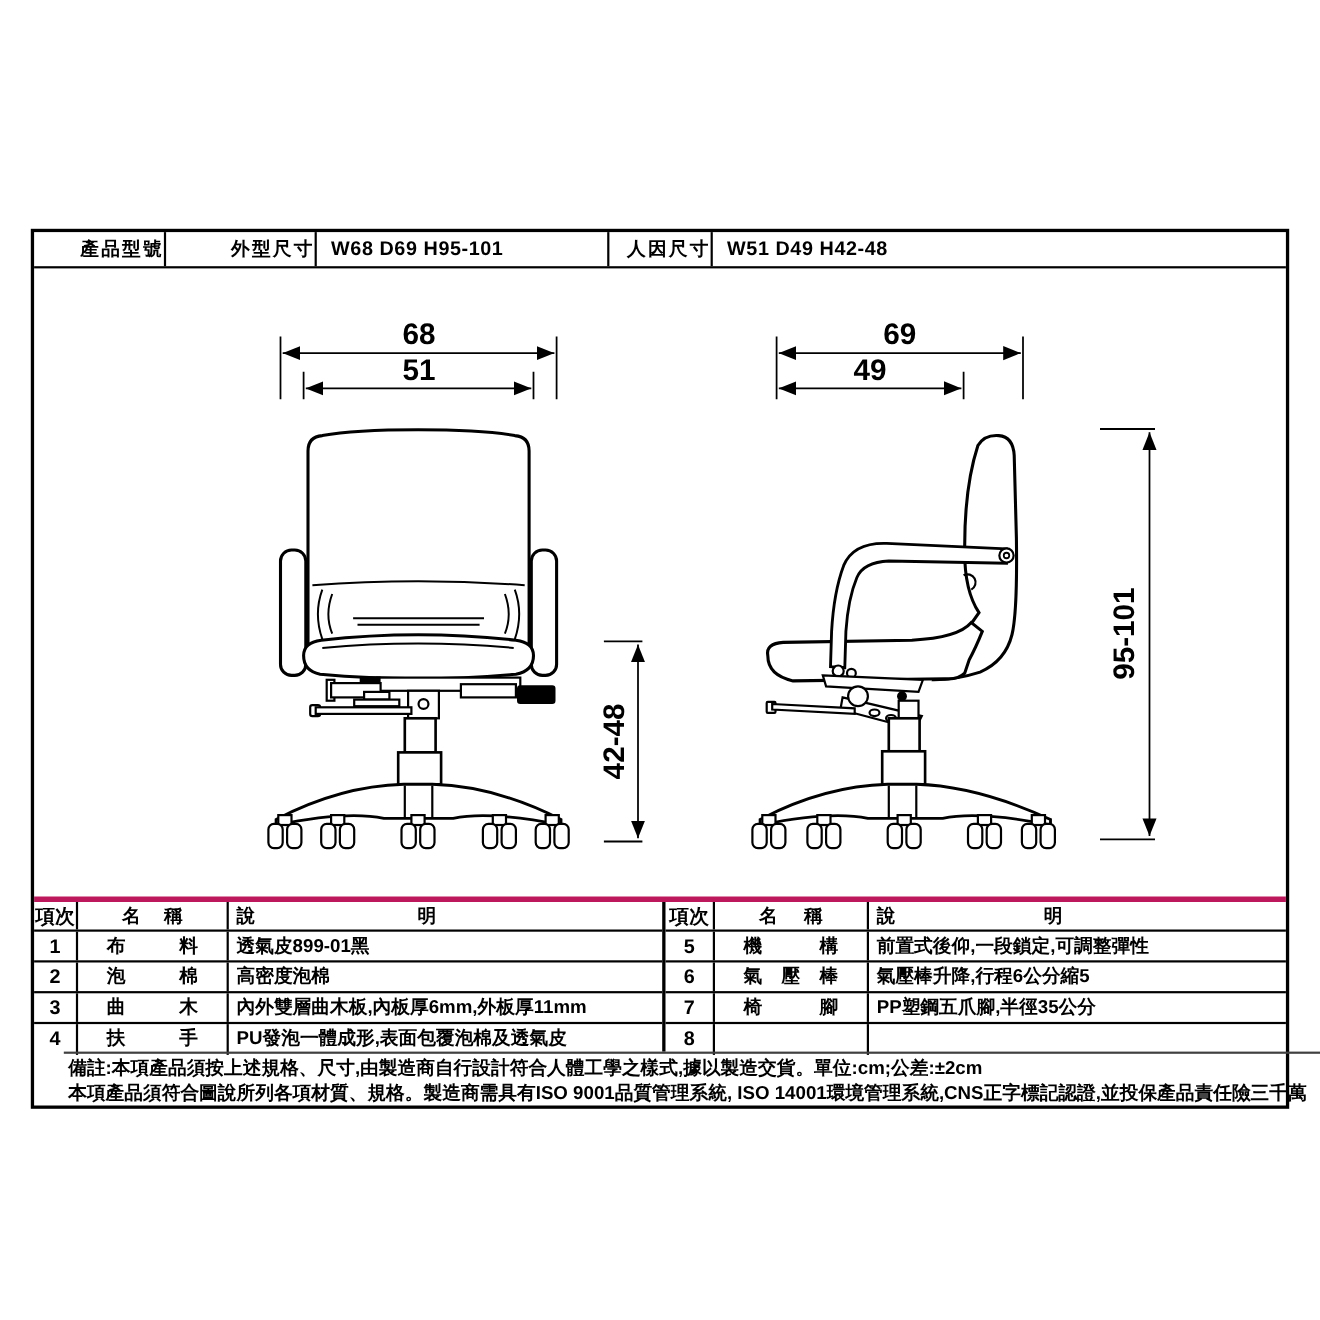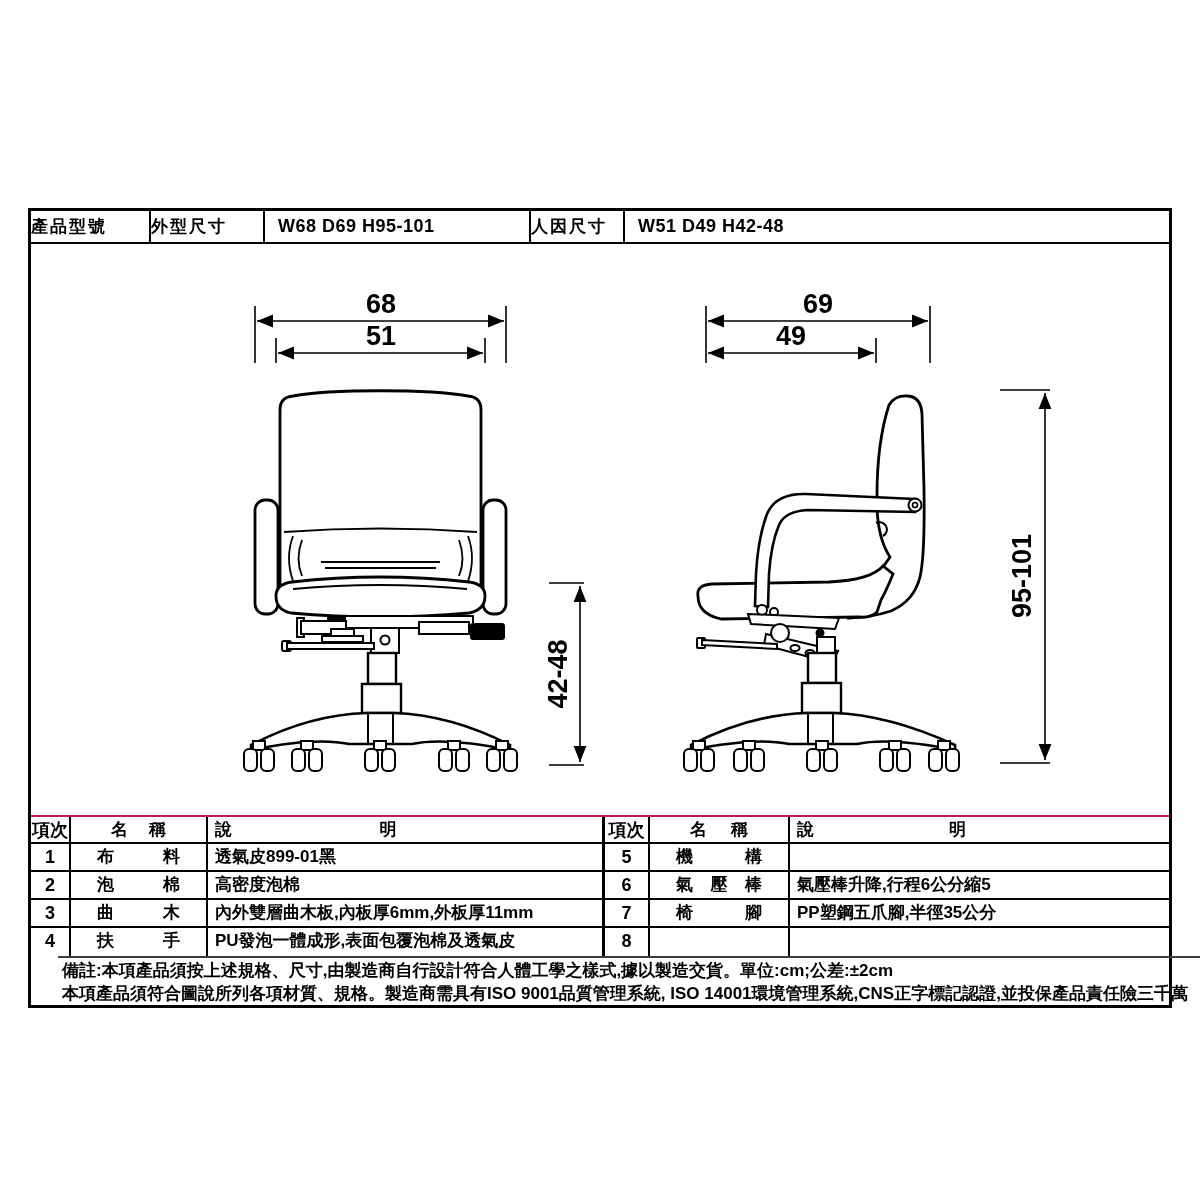--- a/index.html
+++ b/index.html
@@ -6,28 +6,28 @@
   body{width:1200px;height:1200px;position:relative;overflow:hidden;
        font-family:"Liberation Sans","DejaVu Sans",sans-serif;color:#000;}
   .sheet{position:absolute;left:28px;top:208px;width:1144px;height:800px;
          border:3px solid #000;box-sizing:border-box;background:#fff;}
   
   .hdr-row{position:absolute;left:0;top:0;width:1138px;height:33px;display:flex;
            border-bottom:2px solid #000;box-sizing:border-box;}
   .hcell{height:100%;box-sizing:border-box;border-right:2px solid #000;
          display:flex;align-items:center;font-weight:bold;font-size:17px;}
   .hcell.last{border-right:none;border-radius:11px;}
-  .hcell .lbl{width:100%;text-align:left;letter-spacing:2px;}
+  .hcell .lbl{width:100%;text-align:right;letter-spacing:2px;}
   .hcell .val{padding-left:13px;font-size:18px;letter-spacing:0.5px;}
   
   .draw-area{position:absolute;left:0;top:33px;width:1138px;height:571px;border-radius:24px;}
   svg text{font-family:"Liberation Sans","DejaVu Sans",sans-serif;font-weight:bold;}
   
   .parts{position:absolute;left:0;top:604px;width:1138px;height:141px;display:flex;
-         border-top:2px solid #be185d;box-sizing:border-box;}
+         border-top:5px solid #be185d;box-sizing:border-box;}
   .ptable{height:100%;}
   .ptable.left{width:571px;}
   .ptable.right{width:567px;border-left:3px solid #000;box-sizing:border-box;}
   .prow{display:flex;height:28px;border-bottom:2px solid #000;box-sizing:border-box;}
   .prow.hdr{height:27px;}
   .prow.last{border-bottom:none;}
   .pcell{box-sizing:border-box;border-right:2px solid #000;height:100%;
          display:block;font-weight:bold;font-size:17px;line-height:26px;
          white-space:nowrap;overflow:hidden;}
   .pcell.desc{border-right:none;}
@@ -45,21 +45,21 @@
 </style>
 </head>
 <body>
 
 <div class="sheet">
 
   <div class="hdr-row">
     <div class="hcell" style="width:120px">
       <span class="lbl">產品型號</span>
     </div>
-    <div class="hcell" style="width:114px">
+    <div class="hcell" style="width:137px">
       <span class="lbl">外型尺寸</span>
     </div>
     <div class="hcell" style="width:266px">
       <span class="val">W68 D69 H95-101</span>
     </div>
     <div class="hcell" style="width:94px">
       <span class="lbl">人因尺寸</span>
     </div>
     <div class="hcell last" style="width:262px">
       <span class="val">W51 D49 H42-48</span>
@@ -244,20 +244,21 @@
     </div>
     <div class="ptable right">
       <div class="prow hdr">
         <div class="pcell c-idx">項次</div>
         <div class="pcell c-name spread-hdr">名稱</div>
         <div class="pcell c-desc desc spread-desc">說明</div>
       </div>
       <div class="prow">
         <div class="pcell c-idx">5</div>
         <div class="pcell c-name spread">機構</div>
+        <div class="pcell c-desc desc">前置式後仰,一段鎖定,可調整彈性</div>
       </div>
       <div class="prow">
         <div class="pcell c-idx">6</div>
         <div class="pcell c-name spread">氣壓棒</div>
         <div class="pcell c-desc desc">氣壓棒升降,行程6公分縮5</div>
       </div>
       <div class="prow">
         <div class="pcell c-idx">7</div>
         <div class="pcell c-name spread">椅腳</div>
         <div class="pcell c-desc desc">PP塑鋼五爪腳,半徑35公分</div>

